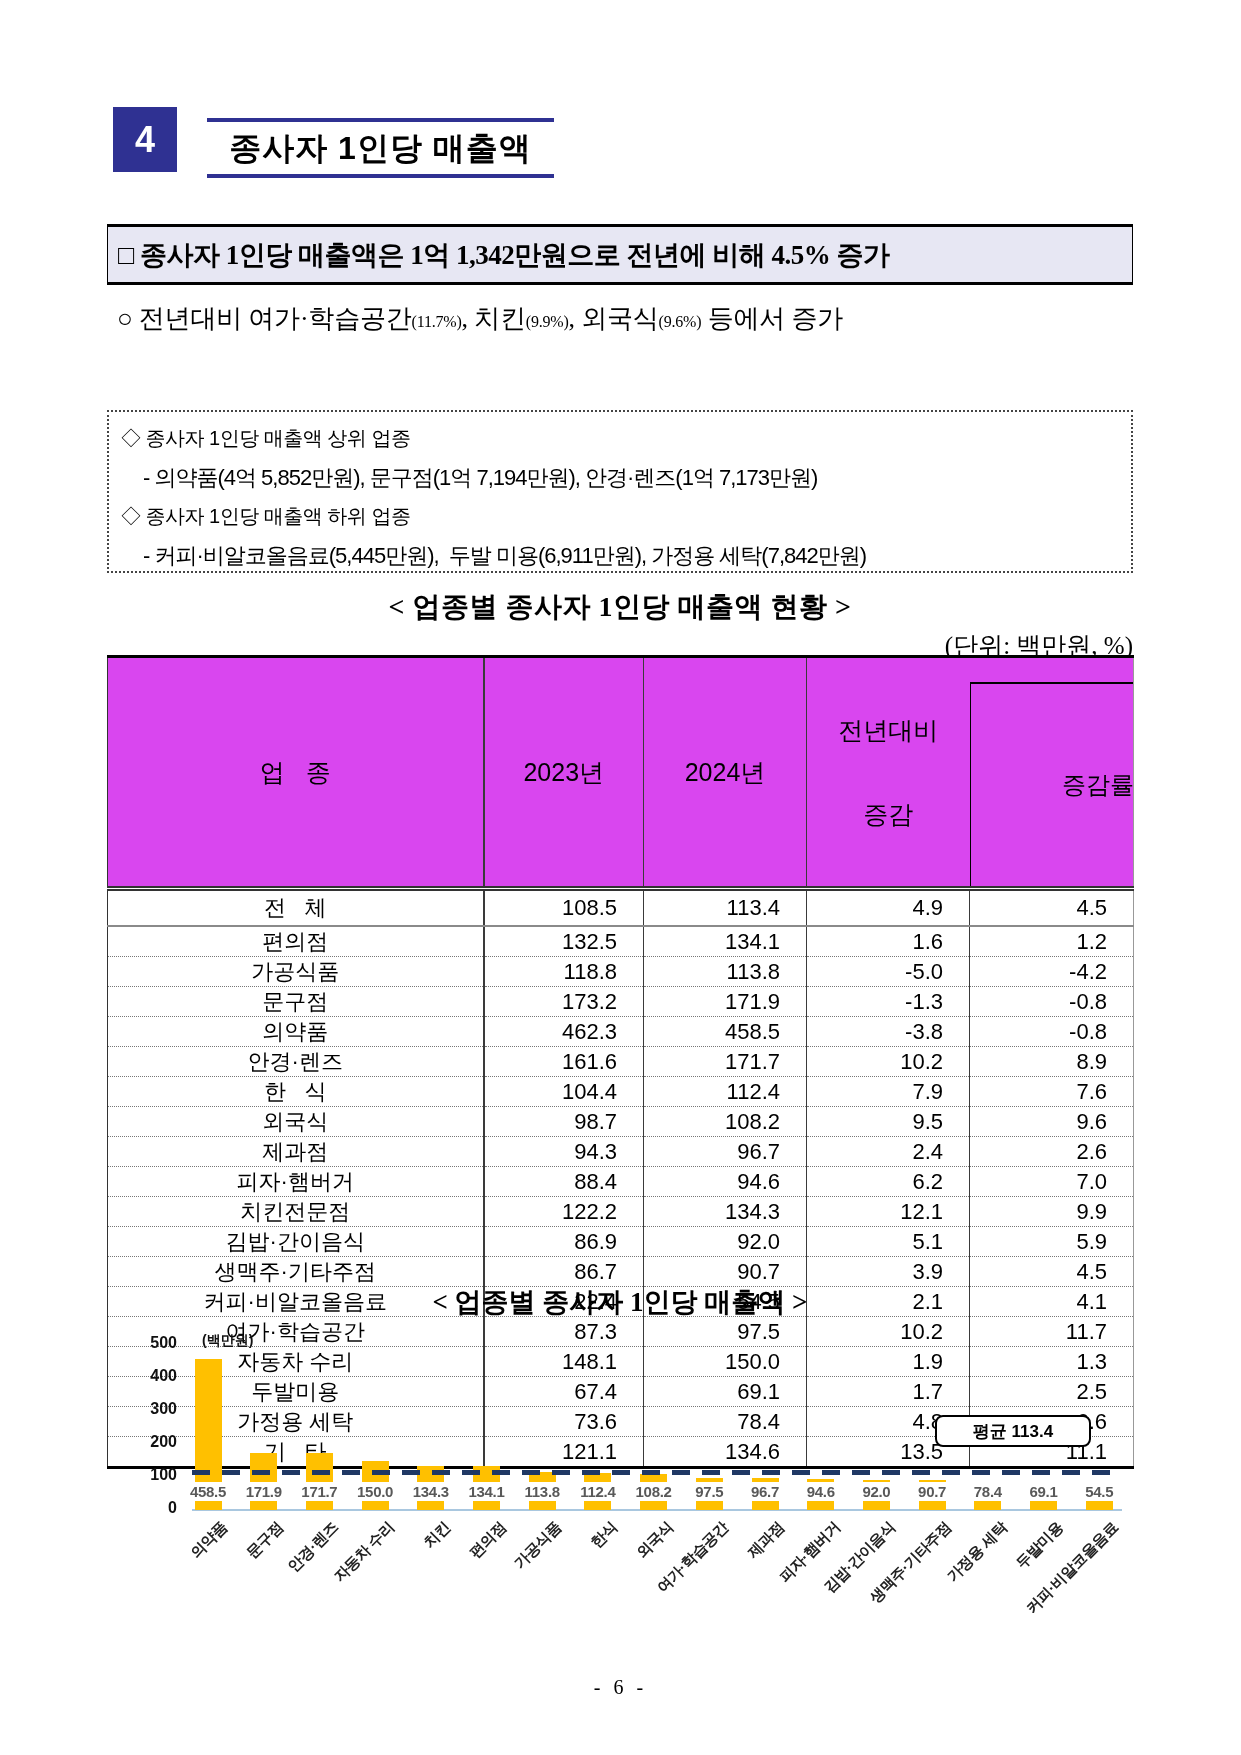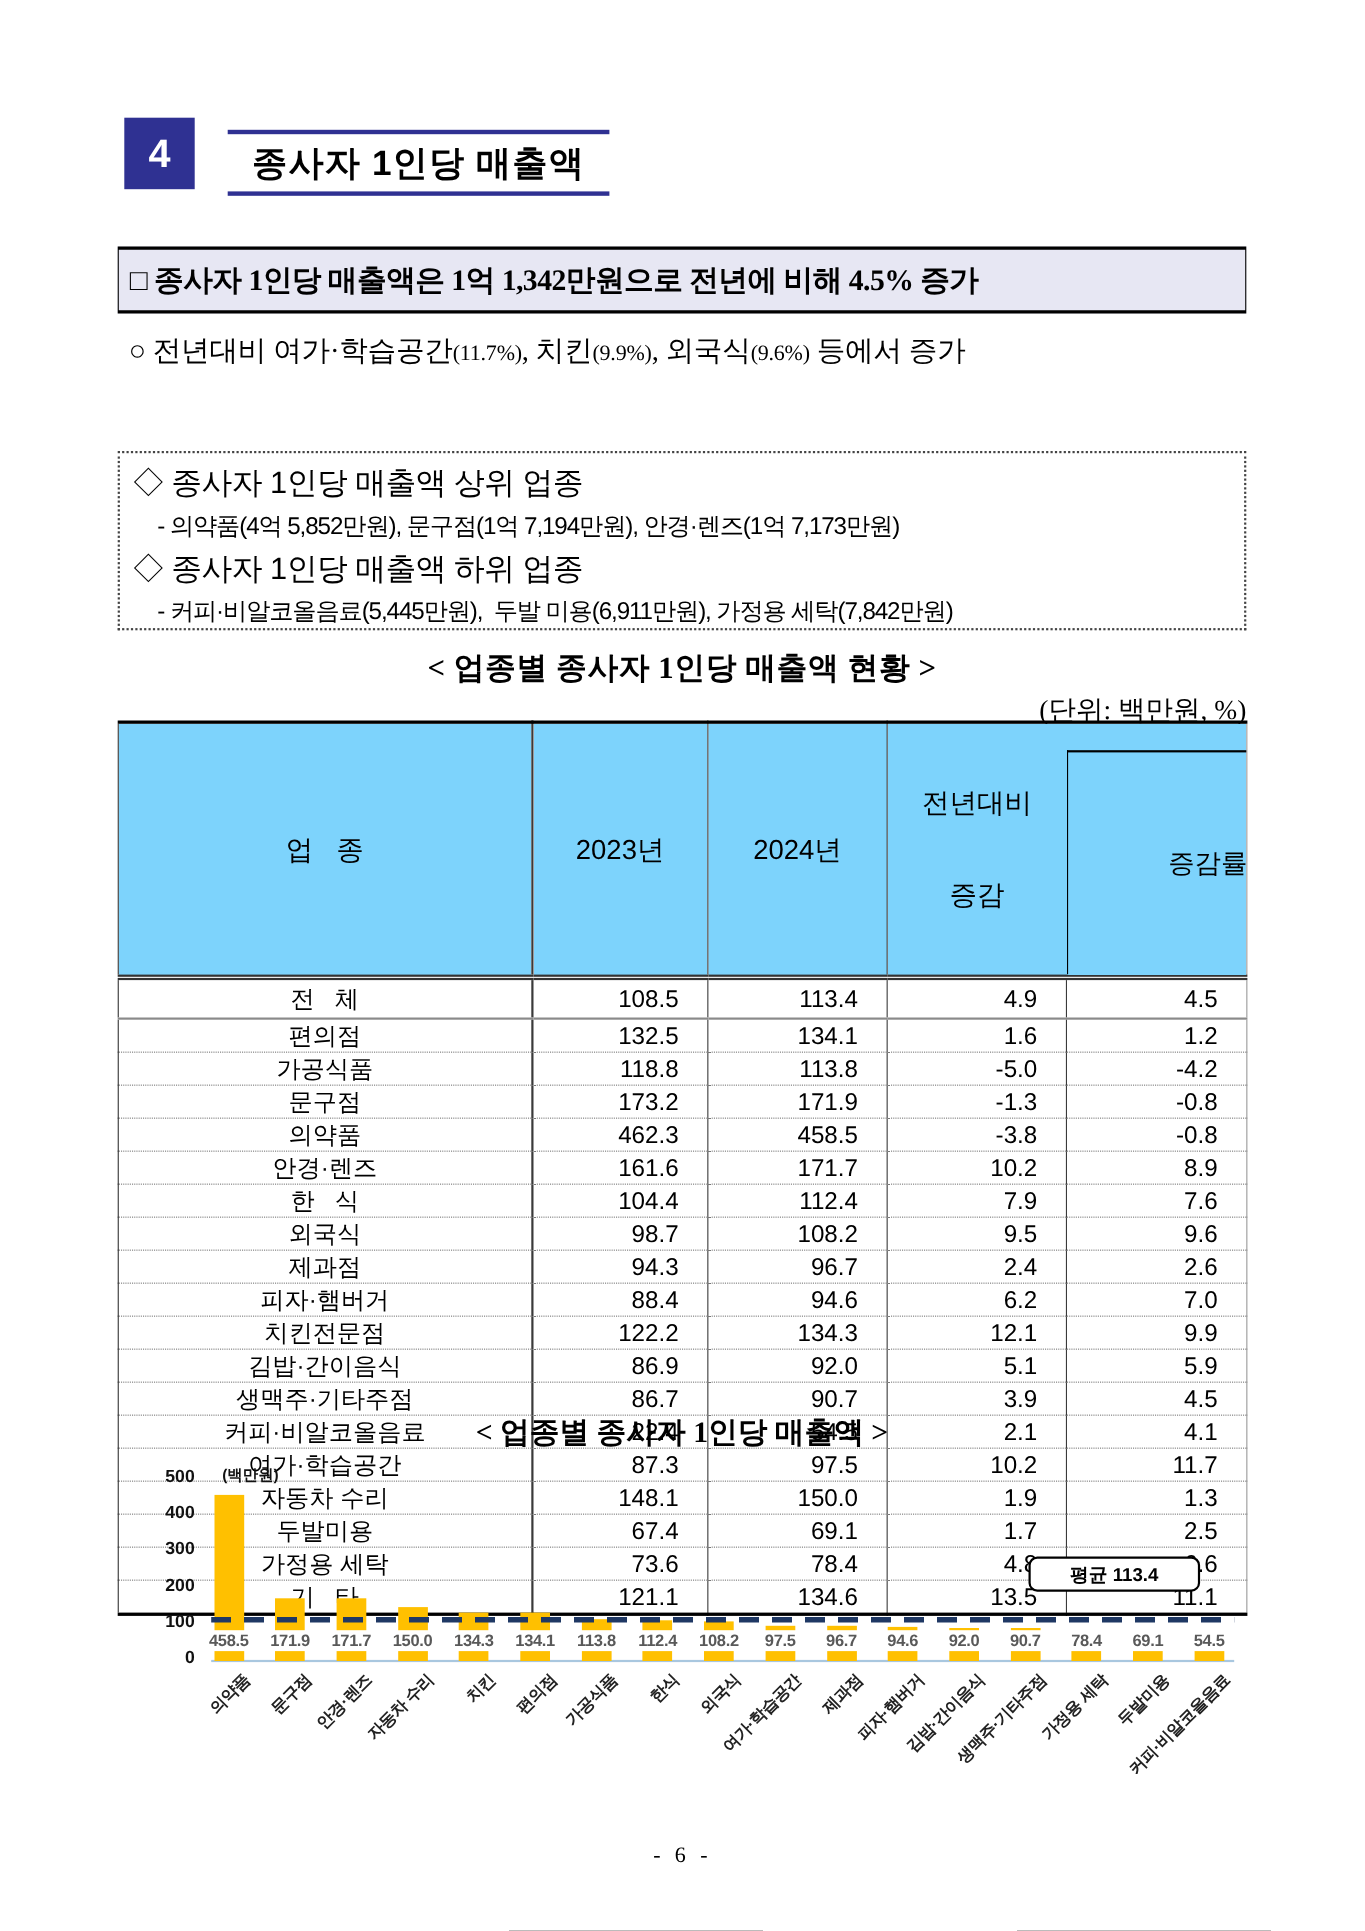--- a/index.html
+++ b/index.html
@@ -18,37 +18,37 @@
   .headline{position:absolute;left:107px;top:224px;width:1026px;height:61px;background:#E7E7F3;
             border-top:3px solid #000;border-bottom:3px solid #000;border-left:1px solid #000;border-right:1px solid #000;
             box-sizing:border-box;display:flex;align-items:center;padding-left:10px;
             font-family:"Liberation Serif",serif;font-weight:bold;font-size:27px;letter-spacing:-0.5px;white-space:pre;}
 
   
   .summary{position:absolute;left:117px;top:296px;width:1016px;font-family:"Liberation Serif",serif;
            font-size:26px;line-height:46px;letter-spacing:-0.2px;}
   .sum-line{white-space:pre;}
   .sum-indent{padding-left:46px;}
-  .summary .sm{font-size:20px;}
+  .summary .sm{font-size:16px;}
 
   
   .notes{position:absolute;left:107px;top:410px;width:1026px;height:163px;border:2px dotted #444;
          box-sizing:border-box;padding-top:7px;}
-  .note-main{height:39px;line-height:39px;font-size:28px;padding-left:12px;white-space:pre;letter-spacing:-0.5px;}
+  .note-main{height:39px;line-height:39px;font-size:20px;padding-left:12px;white-space:pre;letter-spacing:-0.5px;}
   .note-sub{height:39px;line-height:39px;font-size:22px;padding-left:34px;white-space:pre;letter-spacing:-1px;}
 
   
   .tbl-title{position:absolute;left:107px;top:588px;width:1026px;text-align:center;
              font-family:"Liberation Serif",serif;font-weight:bold;font-size:28px;letter-spacing:0.5px;}
   .tbl-unit{position:absolute;left:733px;top:629px;width:400px;text-align:right;
             font-family:"Liberation Serif",serif;font-size:25px;}
   table.stats{position:absolute;left:107px;top:655px;width:1026px;border-collapse:collapse;table-layout:fixed;
               border-top:3px solid #000;border-bottom:3px solid #000;border-left:1px solid #333;border-right:1px solid #999;}
   .stats th,.stats td{white-space:pre;overflow:hidden;}
-  .stats thead th{background:#7dd3fc;height:52px;border-bottom:5px double #333;font-weight:normal;
+  .stats thead th{background:#d946ef;height:52px;border-bottom:5px double #333;font-weight:normal;
                   font-size:25px;vertical-align:middle;margin-top:41px;}
   .stats thead .c2{border-left:2px solid #3a3a3a;}
   .stats thead .c3,.stats thead .c4{border-left:1px solid #3a3a3a;}
   .stats thead .c4 div{line-height:26px;}
   .stats thead .c5{position:relative;}
   .rate-box{position:absolute;left:-1px;right:-1px;top:24px;bottom:0;border-top:2px solid #000;
             border-left:2px solid #000;display:flex;align-items:center;justify-content:flex-end;font-size:24px;}
   .stats tbody td{height:27px;line-height:27px;font-size:22px;border-bottom:1px dotted #777;}
   .stats tbody td.lbl{text-align:center;}
   .stats tbody td.val{text-align:right;padding-right:26px;}

